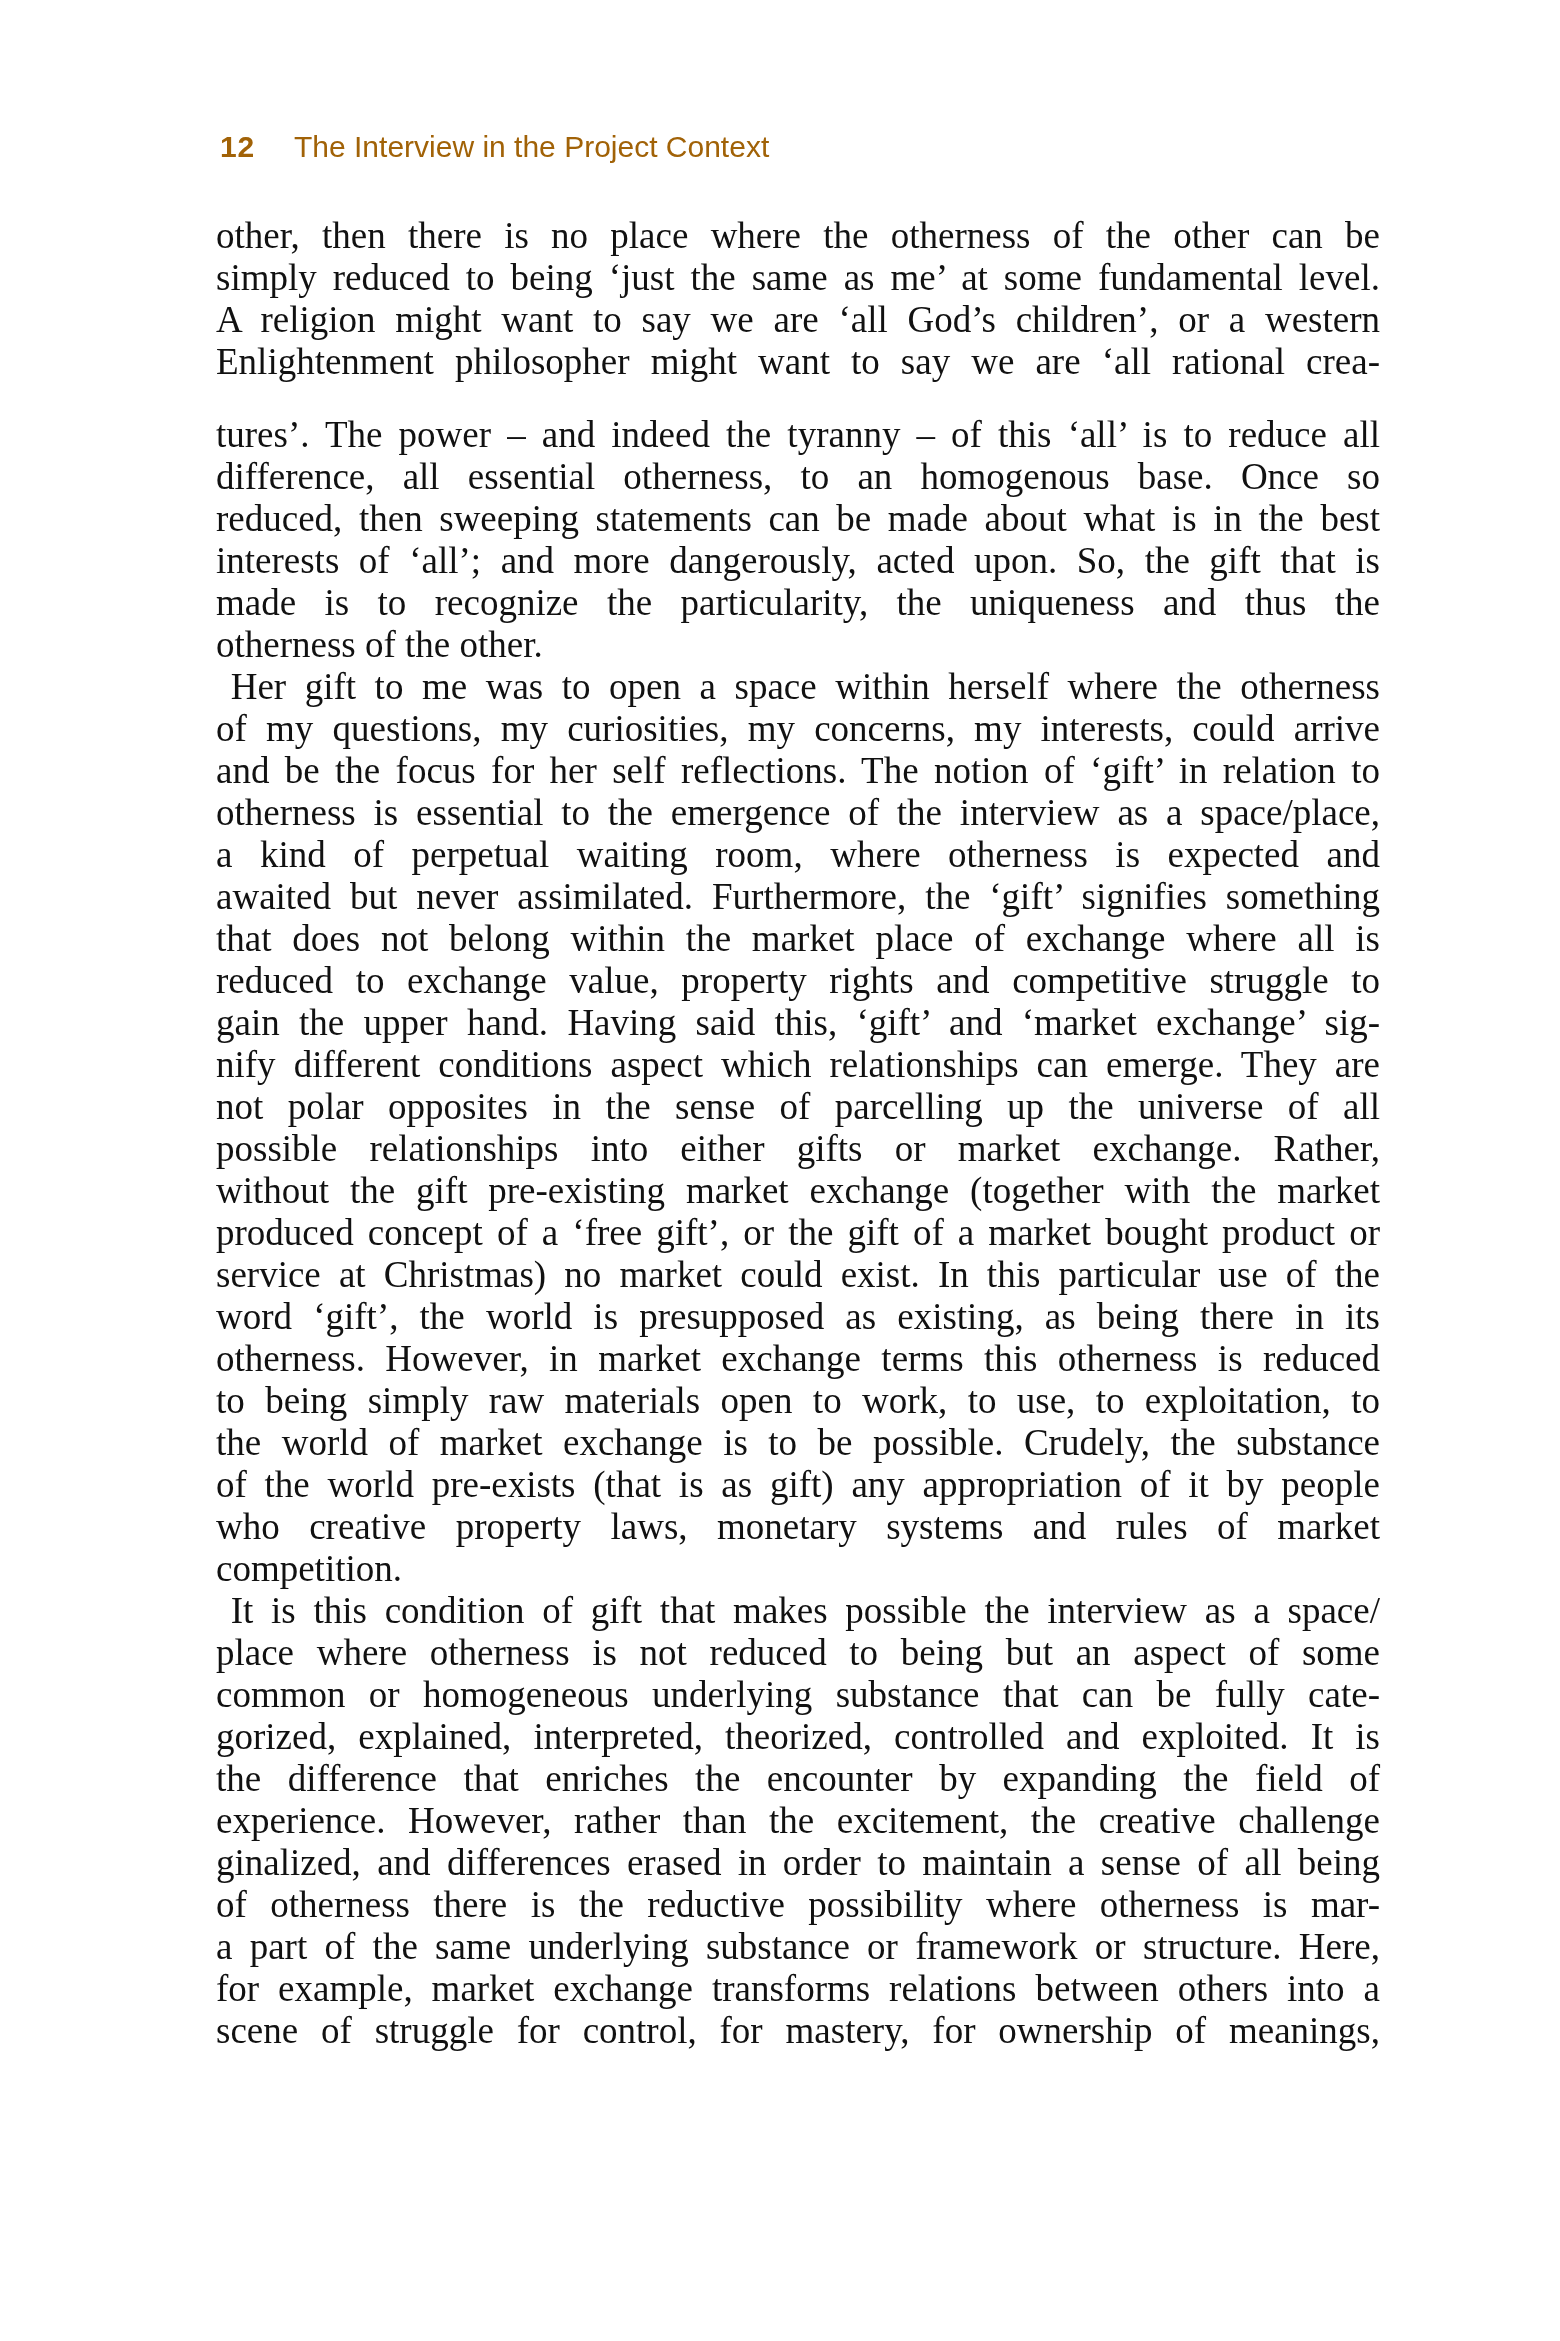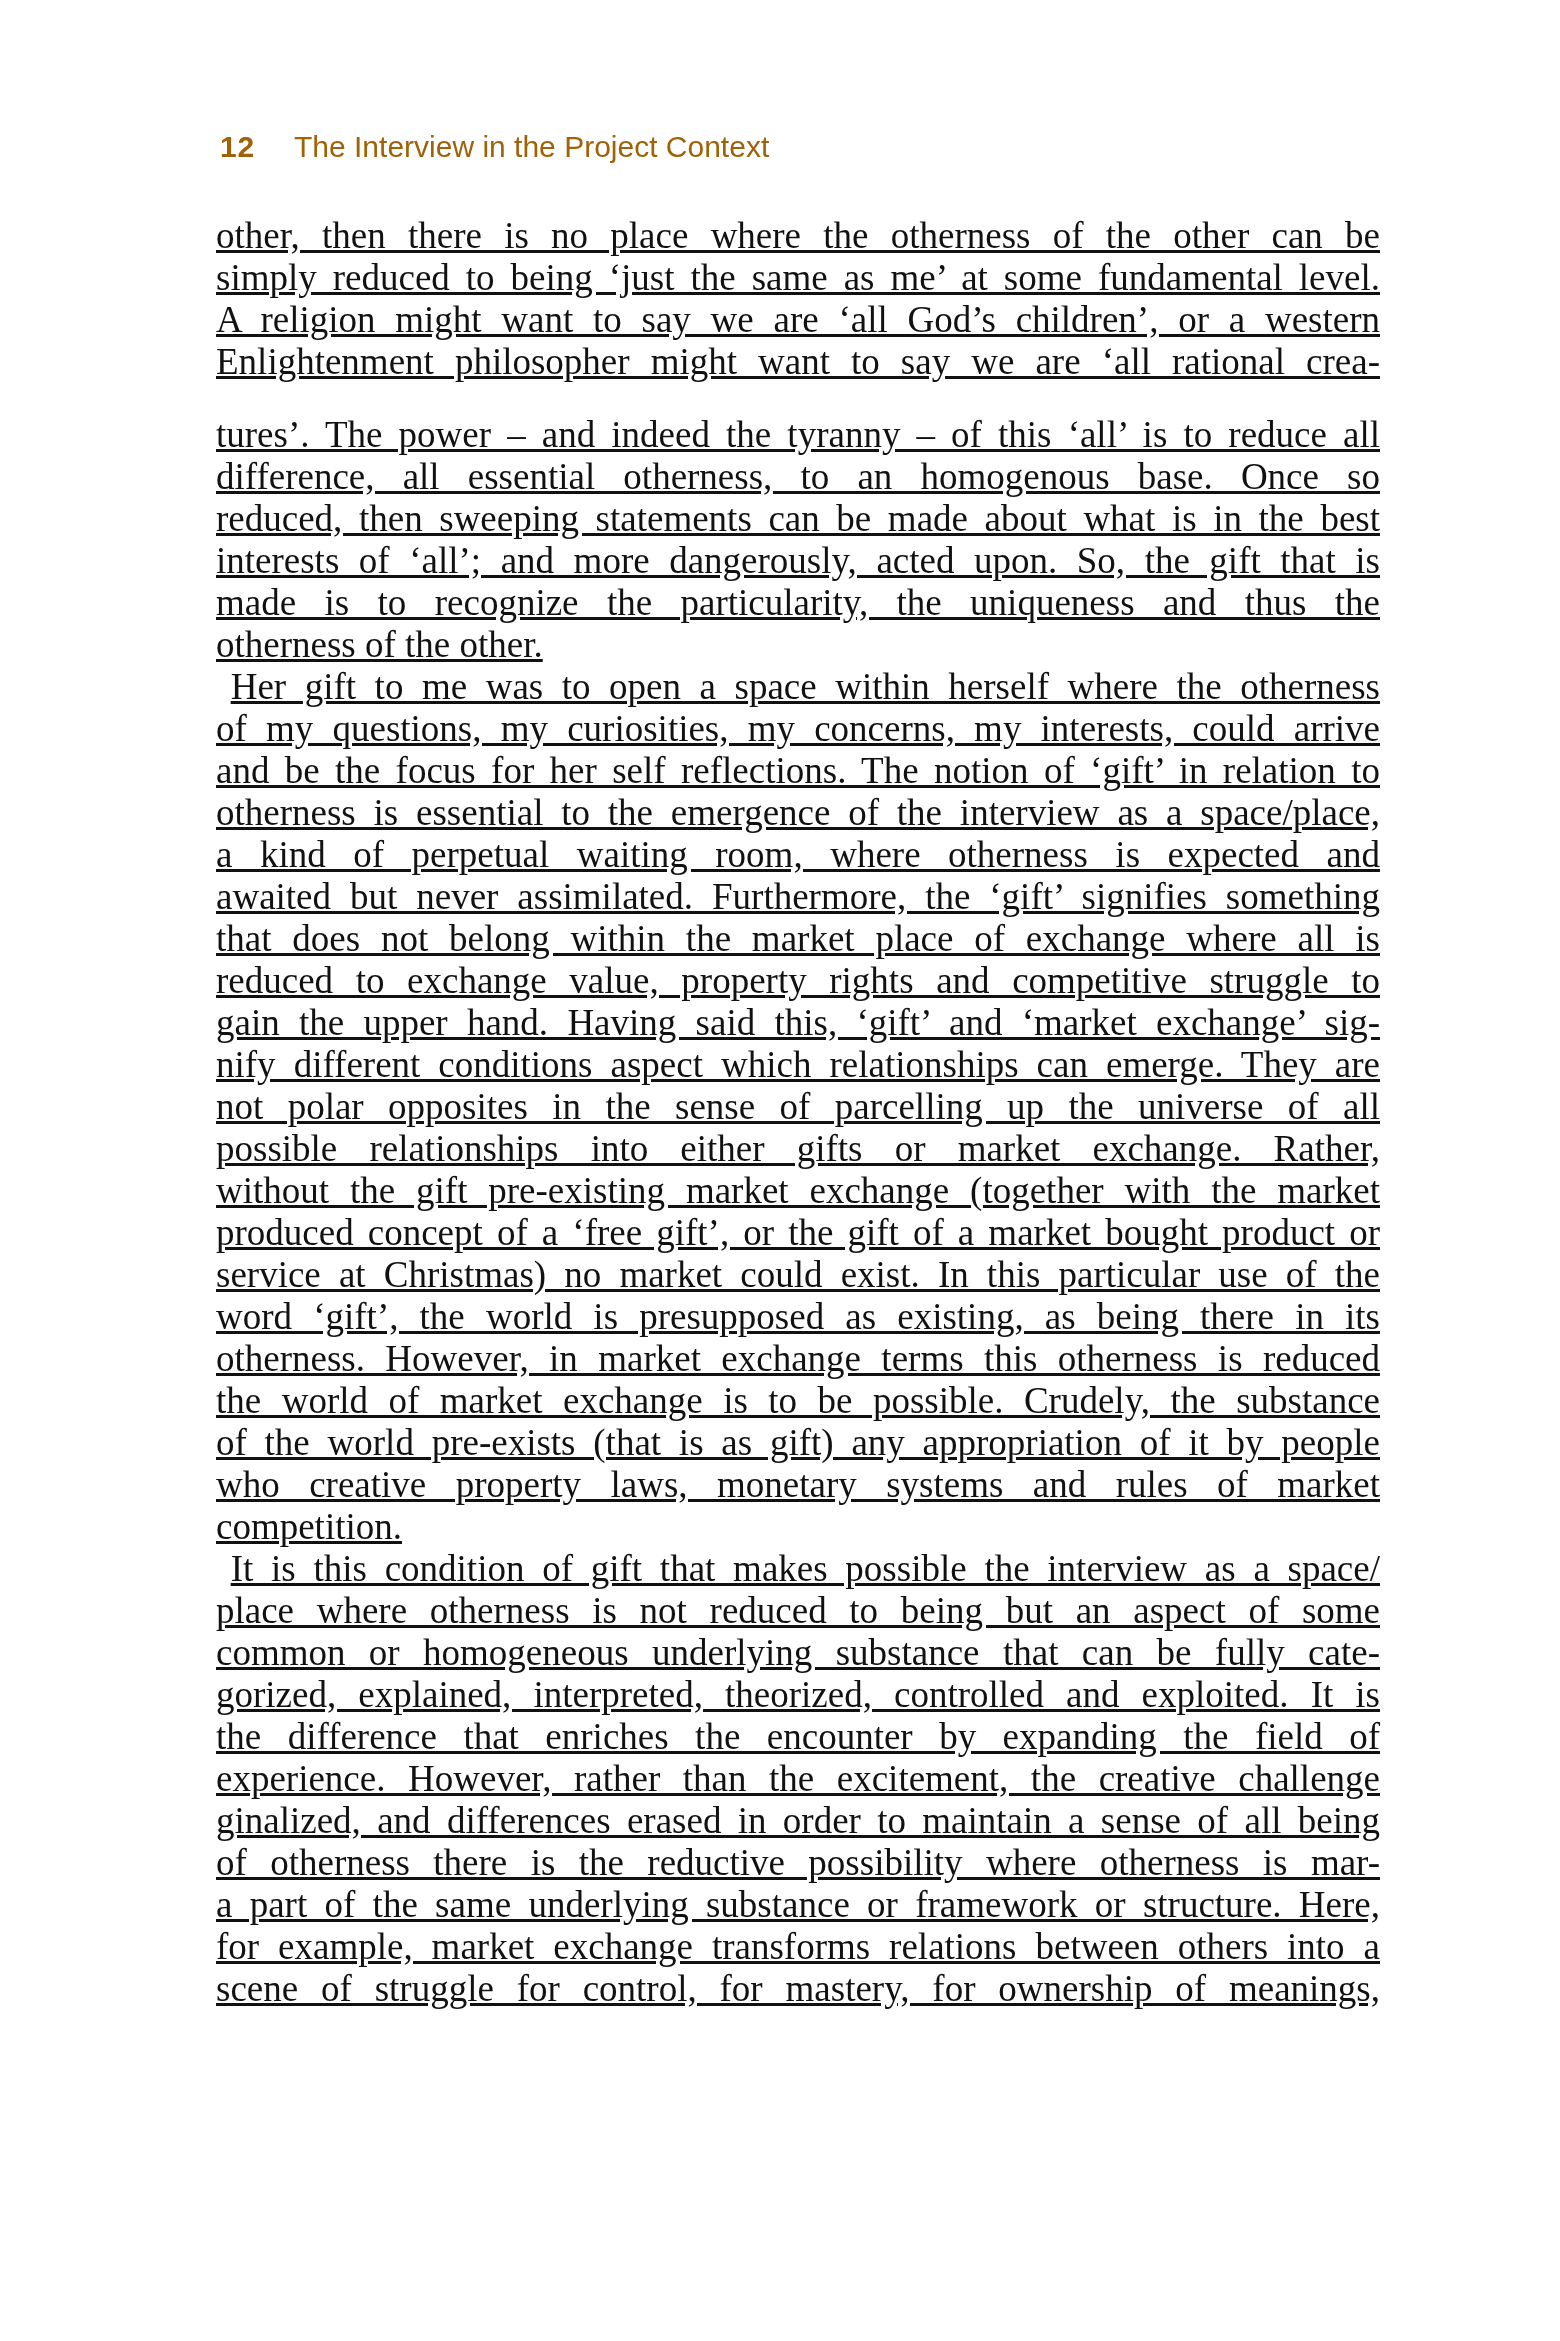--- a/index.html
+++ b/index.html
@@ -13,21 +13,20 @@
   .running-head .folio { font-weight: bold; display: inline-block; width: 74px; letter-spacing: 0.9px; }
   .running-head .title { font-weight: normal; }
   .body-text {
     position: absolute; left: 216px; top: 215px; width: 1164px;
     font-family: "Liberation Serif", serif; font-size: 37px; color: #111111;
   }
   .line {
     display: block; height: 42px; line-height: 42px;
     text-align: justify; text-align-last: justify; white-space: nowrap;
     overflow: visible;
-    text-decoration: underline;
   }
   .line.wrap { white-space: normal; }
   .line.last { text-align-last: left; }
   .line.indent { padding-left: 14.7px; }
 </style>
 </head>
 <body>
 
 <div class="page">
   <div class="running-head">
@@ -58,20 +57,21 @@
         <span class="line wrap" style="white-space: nowrap;">reduced to exchange value, property rights and competitive struggle to</span>
         <span class="line wrap" style="white-space: nowrap;">gain the upper hand. Having said this, ‘gift’ and ‘market exchange’ sig-</span>
         <span class="line wrap" style="white-space: nowrap;">nify different conditions aspect which relationships can emerge. They are</span>
         <span class="line wrap" style="white-space: nowrap;">not polar opposites in the sense of parcelling up the universe of all</span>
         <span class="line wrap" style="white-space: nowrap;">possible relationships into either gifts or market exchange. Rather,</span>
         <span class="line wrap" style="white-space: nowrap;">without the gift pre-existing market exchange (together with the market</span>
         <span class="line wrap" style="white-space: nowrap;">produced concept of a ‘free gift’, or the gift of a market bought product or</span>
         <span class="line wrap" style="white-space: nowrap;">service at Christmas) no market could exist. In this particular use of the</span>
         <span class="line wrap" style="white-space: nowrap;">word ‘gift’, the world is presupposed as existing, as being there in its</span>
         <span class="line wrap" style="white-space: nowrap;">otherness. However, in market exchange terms this otherness is reduced</span>
+        <span class="line wrap" style="white-space: nowrap;">to being simply raw materials open to work, to use, to exploitation, to</span>
         <span class="line wrap" style="white-space: nowrap;">the world of market exchange is to be possible. Crudely, the substance</span>
         <span class="line wrap" style="white-space: nowrap;">of the world pre-exists (that is as gift) any appropriation of it by people</span>
         <span class="line wrap" style="white-space: nowrap;">who creative property laws, monetary systems and rules of market</span>
         <span class="line wrap last" style="white-space: nowrap;">competition.</span>
       </div>
       <div>
         <span class="line wrap indent" style="white-space: nowrap;">It is this condition of gift that makes possible the interview as a space/</span>
         <span class="line wrap" style="white-space: nowrap;">place where otherness is not reduced to being but an aspect of some</span>
         <span class="line wrap" style="white-space: nowrap;">common or homogeneous underlying substance that can be fully cate-</span>
         <span class="line wrap" style="white-space: nowrap;">gorized, explained, interpreted, theorized, controlled and exploited. It is</span>

